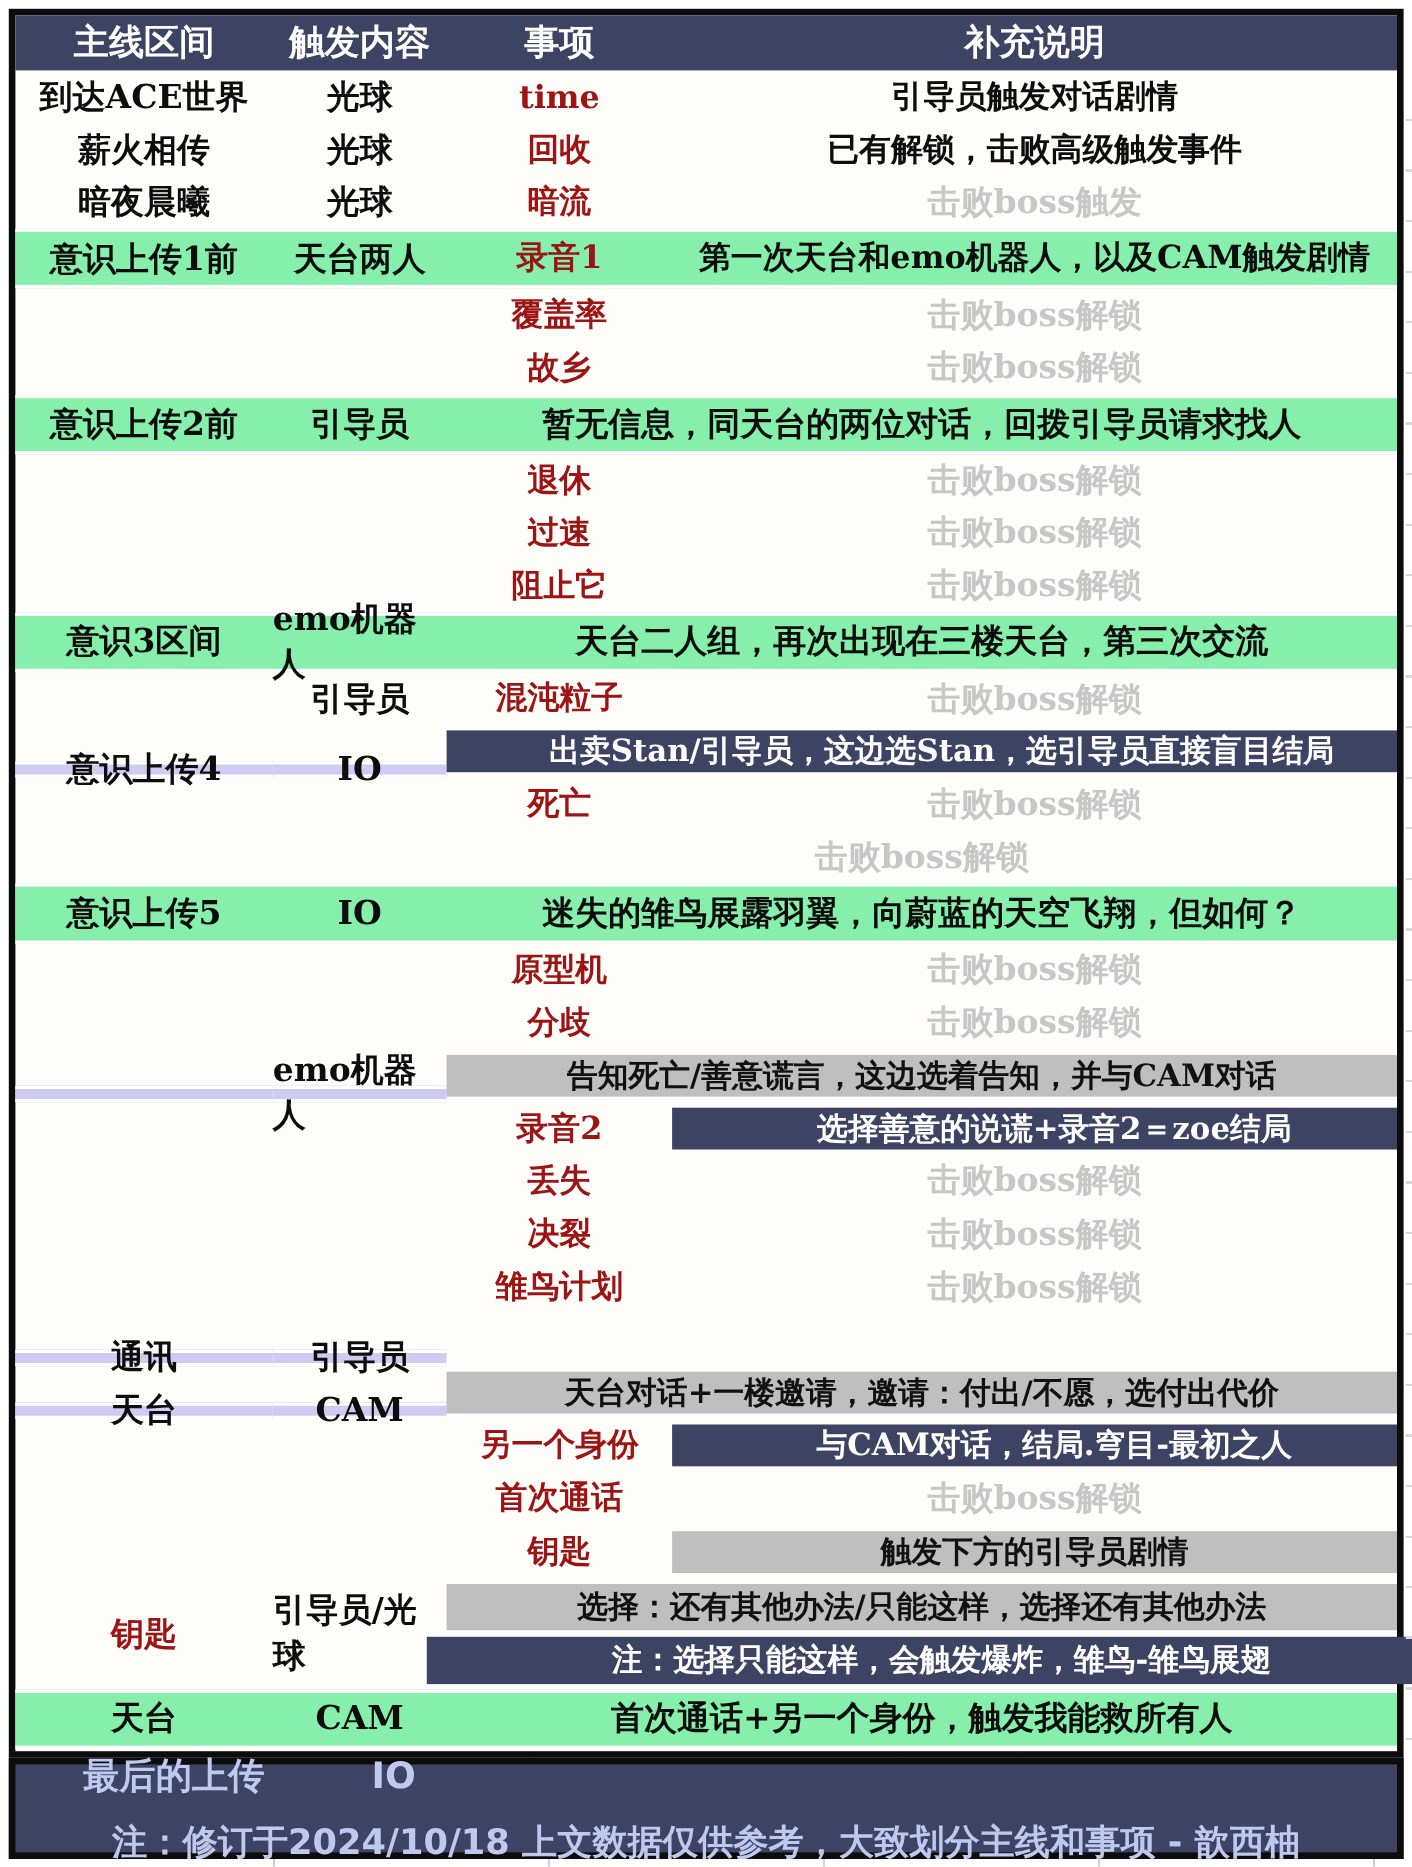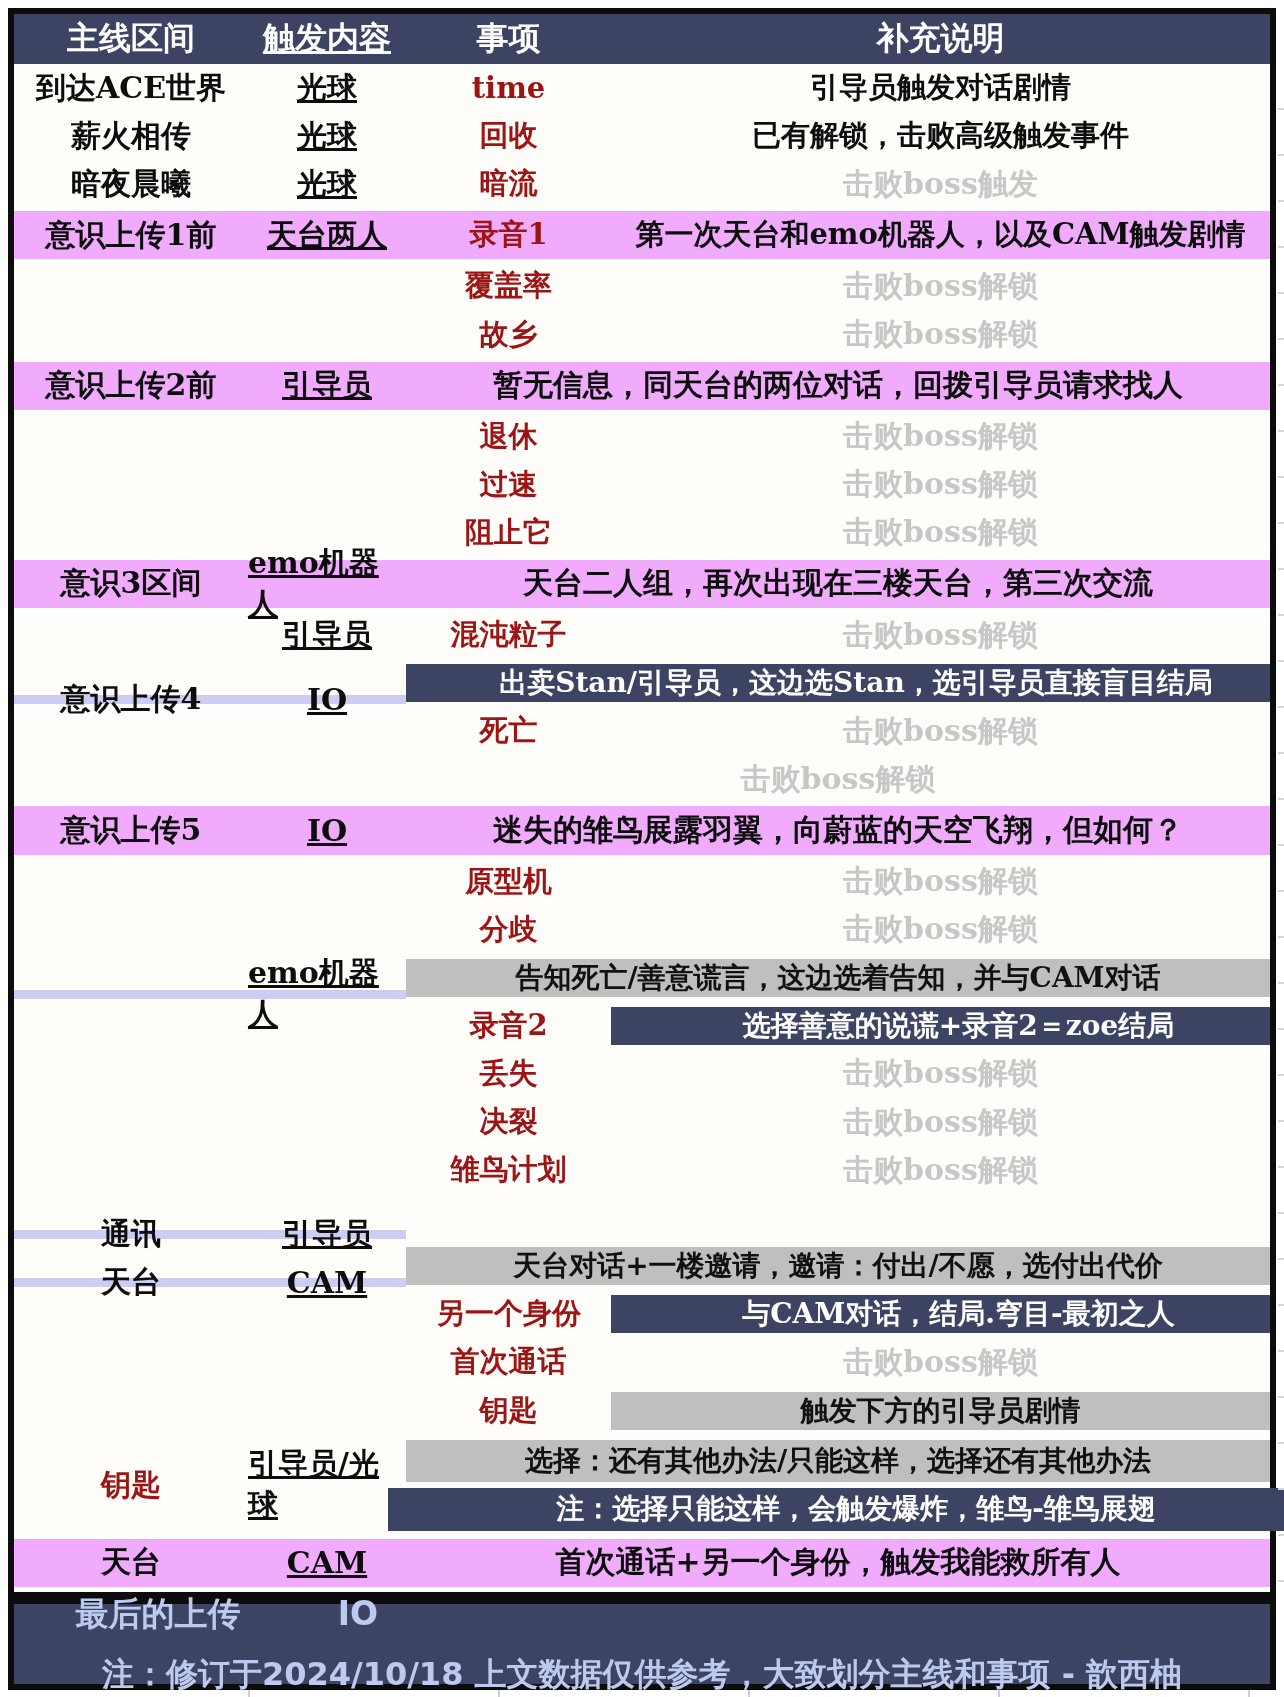--- a/index.html
+++ b/index.html
@@ -15,26 +15,26 @@
   }
   .thead{
     height:50px;flex:none;background:#3D4363;color:#ffffff;
     display:flex;align-items:center;font-size:32px;font-weight:800;
   }
   .tbody{flex:1;display:flex;flex-direction:column;}
   .row{flex:1;display:flex;align-items:stretch;min-height:0;}
   .row.tall{flex:2.1;}
   .cell{display:flex;align-items:center;justify-content:center;box-sizing:border-box;min-width:0;}
   .c1{width:234px;flex:none;}
-  .c2{width:158px;flex:none;text-decoration:underline;}
+  .c2{width:158px;flex:none;}
   .c3{width:205px;flex:none;}
   .c4{flex:1;}
   .span{flex:1;}
   .thead .c4{justify-content:center;}
-  .bg-purple{background:#f0abfc;border-top:3px solid #ffffff;border-bottom:3px solid #ffffff;justify-content:space-between;}
+  .bg-purple{background:#86efac;border-top:3px solid #ffffff;border-bottom:3px solid #ffffff;justify-content:space-between;}
   .pl .c1,.pl .c2{background:#CDCDF3;box-shadow:inset 0 3px 0 #ffffff, inset 0 -3px 0 #ffffff;margin-top:33px;}
   .black{color:#0d0d0d;}
   .red{color:#9C1414;}
   .graytext{color:#C7C7C7;}
   .row .cell{font-size:30px;font-weight:800;}
   .row .c3{font-size:29px;}
   .row .c4{font-size:29px;}
   .row .c4.graytext,.row .c4 .graytext{font-size:30px;}
   .span-text{font-size:30px;}
   .bar{

